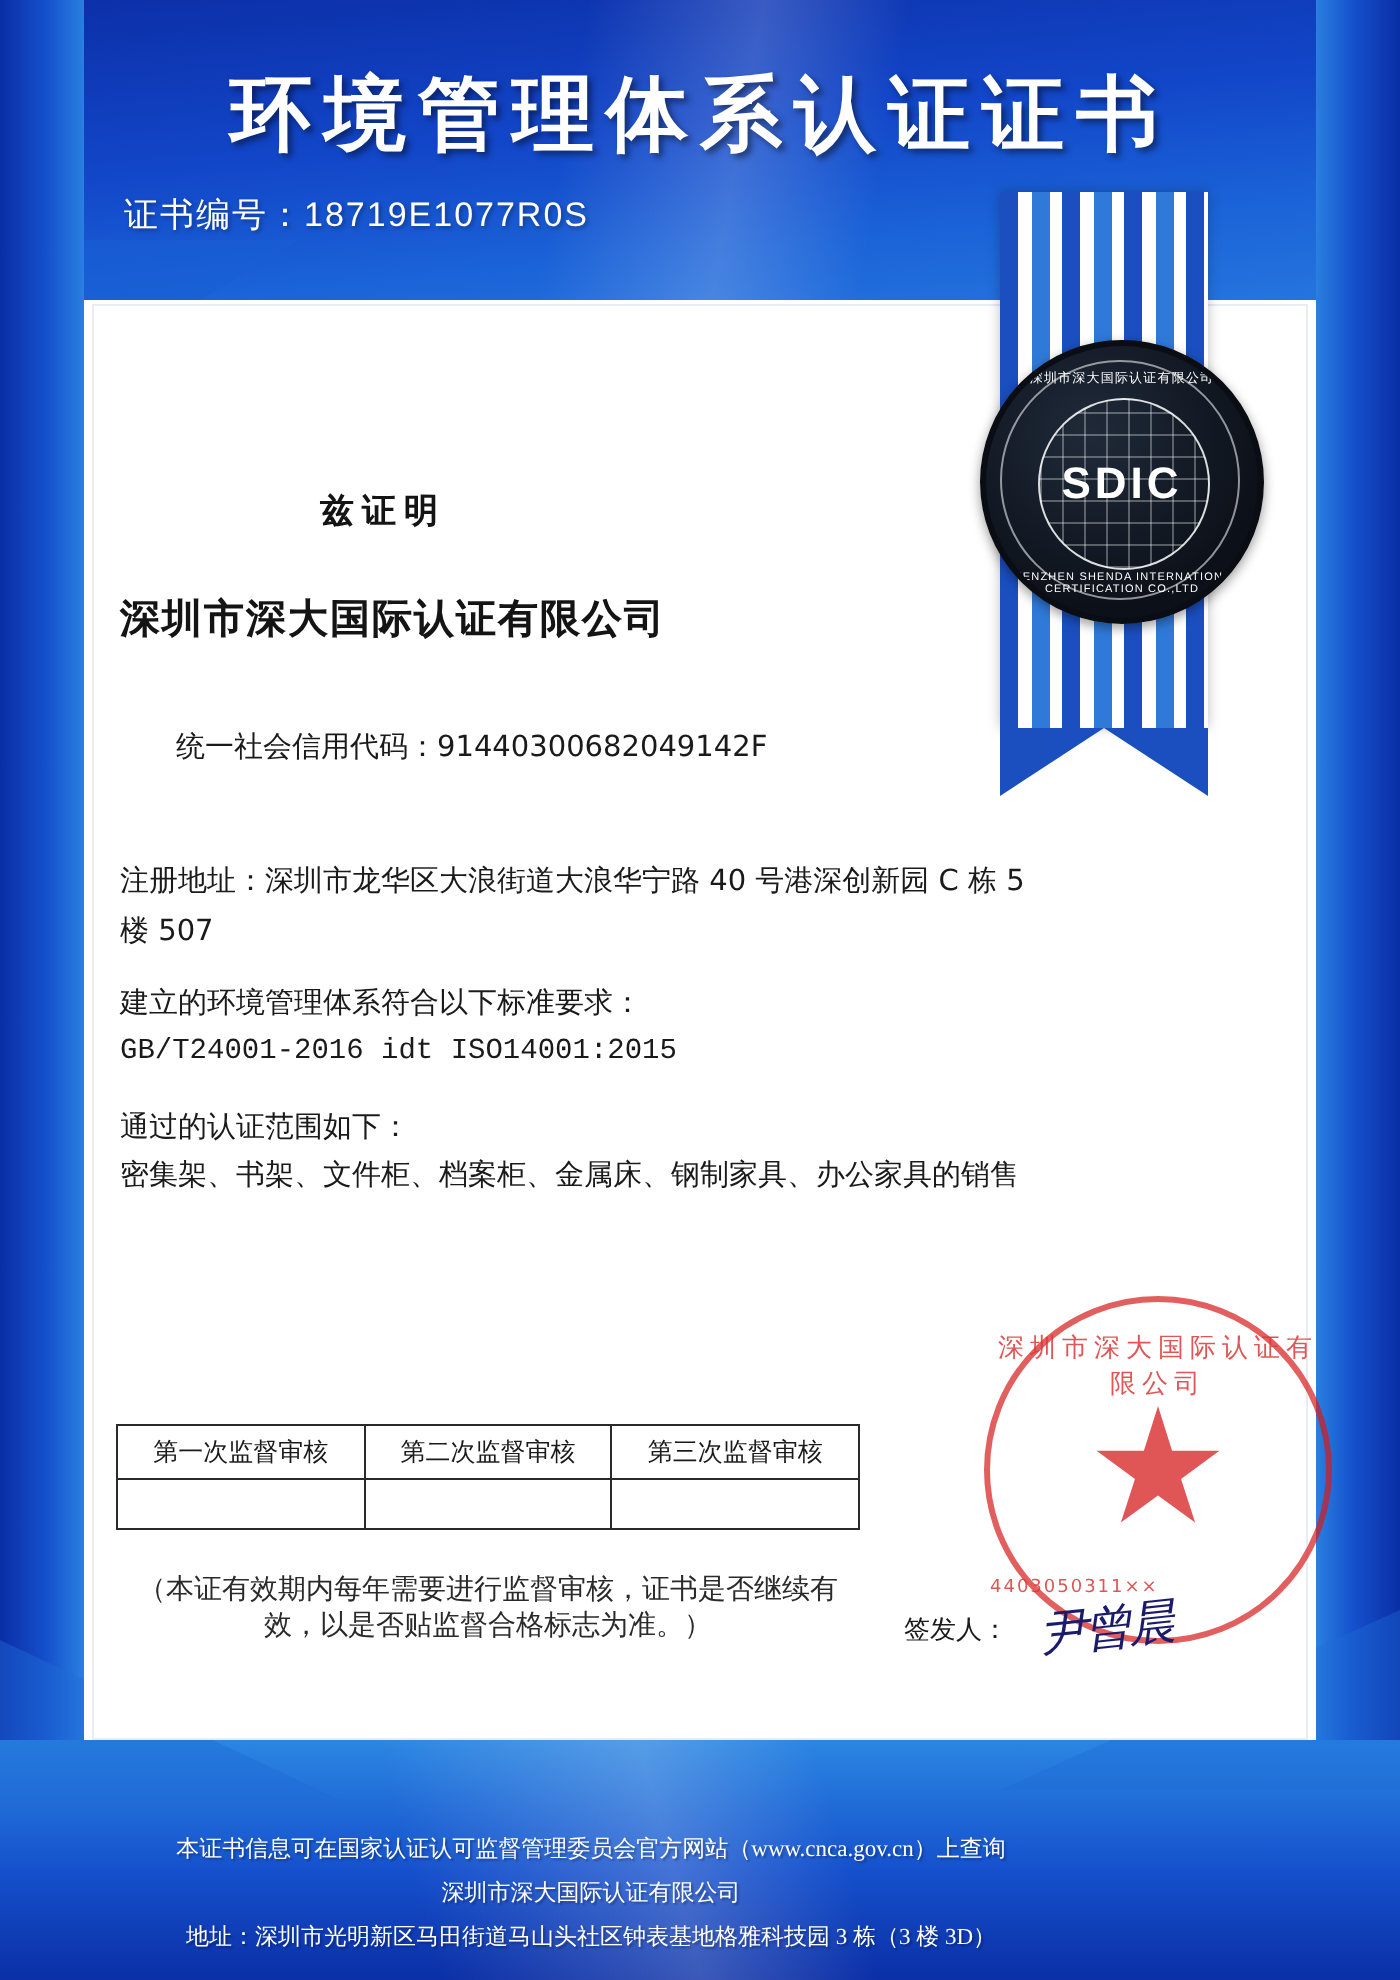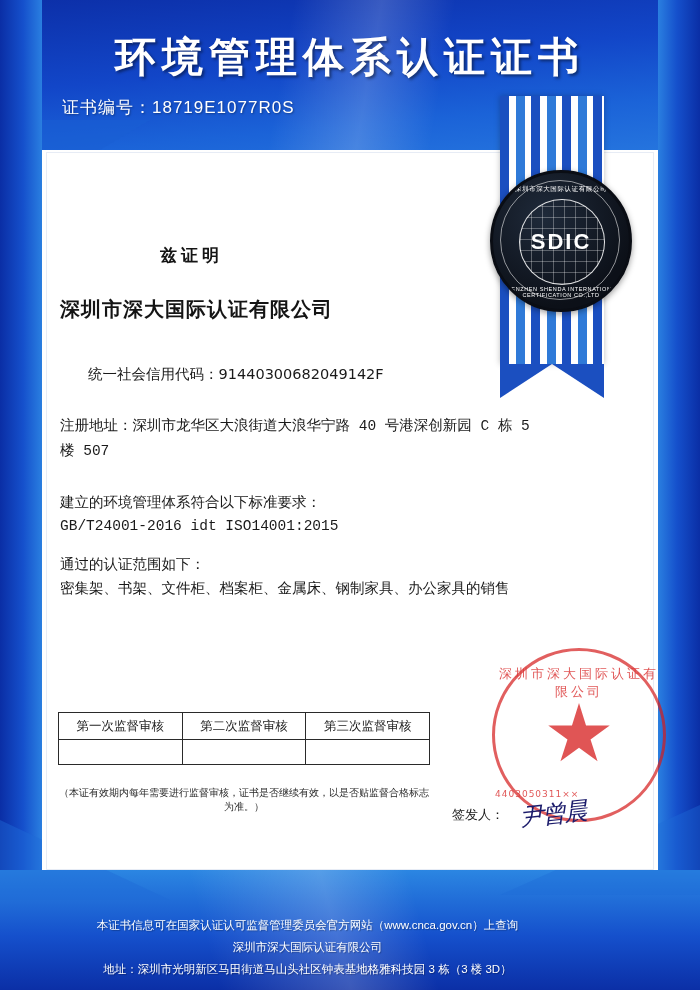--- a/index.html
+++ b/index.html
@@ -219,21 +219,21 @@
   .line {
     position: absolute;
     left: 60px;
     font-size: 14.5px;
     color: #1a1a1a;
     line-height: 25px;
     width: 470px;
     font-family: "DejaVu Sans", "Liberation Sans", sans-serif;
   }
   .l-credit { top: 362px; margin-left: 28px; }
-  .l-addr   { top: 414px; font-family: Liberation Mono, monospace; }
+  .l-addr   { top: 429px; }
   .l-std-h  { top: 490px; }
   .l-std    { top: 514px; font-family: Liberation Mono, monospace; }
   .l-scope-h{ top: 552px; }
   .l-scope  { top: 576px; }
 
   
   .sup-table {
     position: absolute;
     top: 712px; left: 58px;
     width: 372px;
@@ -246,21 +246,21 @@
     font-size: 12.5px;
     color: #1a1a1a;
     font-family: "DejaVu Sans", "Liberation Sans", sans-serif;
   }
   .sup-table td.head { height: 24px; margin-left: 20px; }
   .sup-note {
     position: absolute;
     top: 786px; left: 58px;
     width: 372px;
     text-align: center;
-    font-size: 10px;
+    font-size: 14px;
     color: #2a2a2a;
     font-family: "DejaVu Sans", "Liberation Sans", sans-serif;
   }
 
   
   .date-line {
     position: absolute;
     left: 452px;
     font-size: 13px;
     color: #1a1a1a;
@@ -313,27 +313,27 @@
     text-align: left;
     color: rgba(214,28,28,0.85);
     font-size: 9px;
     letter-spacing: 1px;
     font-family: "DejaVu Sans", "Liberation Sans", sans-serif;
   }
 
   
   .footer {
     position: absolute;
-    bottom: 10px; left: 12px;
+    bottom: 10px; left: 0;
     width: 591px;
     text-align: center;
     color: #ffffff;
     font-size: 11.5px;
     line-height: 22px;
-    font-family: Liberation Sans, sans-serif;
+    font-family: Liberation Serif, serif;
     text-shadow: 1px 1px 1px rgba(0,0,0,0.3);
   }
   .footer a { color: #ffffff; text-decoration: none; }
 </style>
 </head>
 <body>
 
 <div class="cert">
 
   <div class="frame-top"></div>

